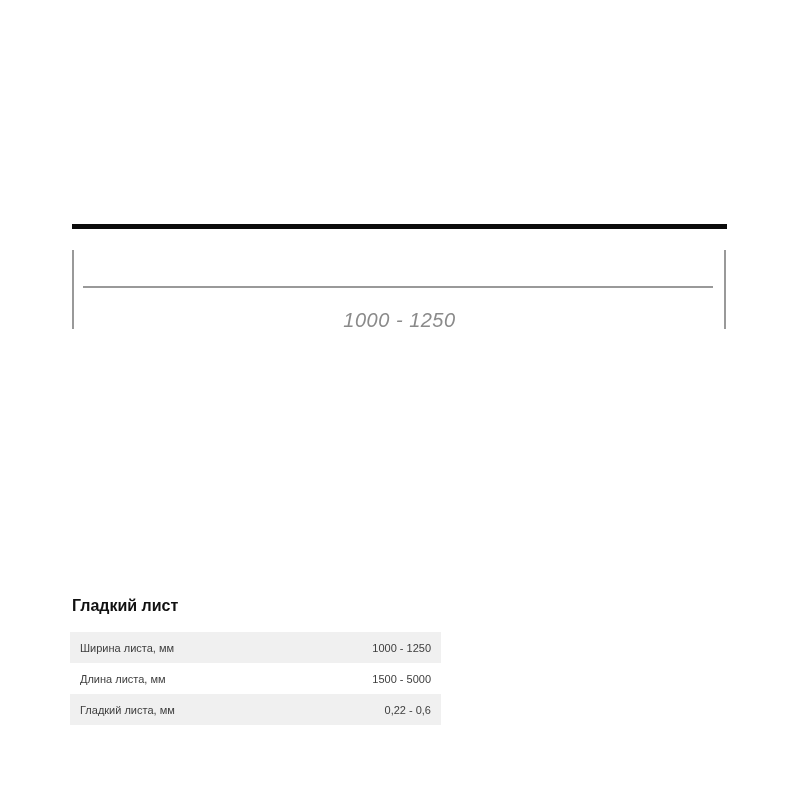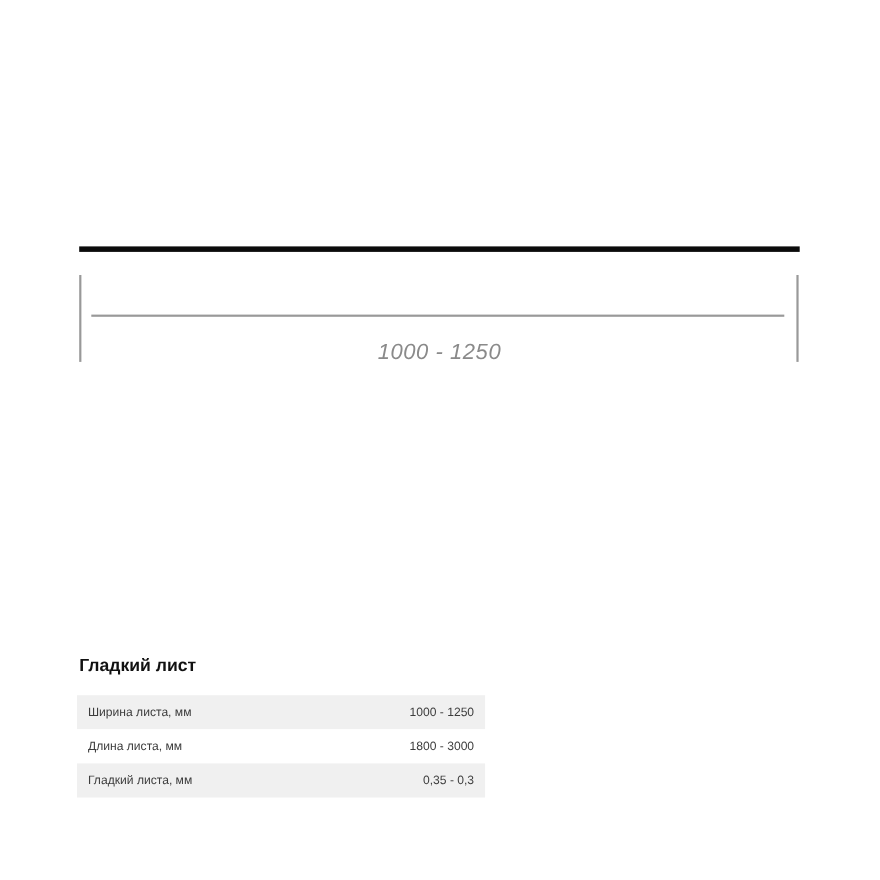--- a/index.html
+++ b/index.html
@@ -101,21 +101,21 @@
 
   <div class="section-title">Гладкий лист</div>
 
   <div class="spec-table">
     <div class="spec-row">
       <span class="label">Ширина листа, мм</span>
       <span class="value">1000 - 1250</span>
     </div>
     <div class="spec-row">
       <span class="label">Длина листа, мм</span>
-      <span class="value">1800 - 3000</span>
+      <span class="value">1500 - 5000</span>
     </div>
     <div class="spec-row">
       <span class="label">Гладкий листа, мм</span>
-      <span class="value">0,35 - 0,3</span>
+      <span class="value">0,22 - 0,6</span>
     </div>
   </div>
 
 </div>
 
 </body></html>

